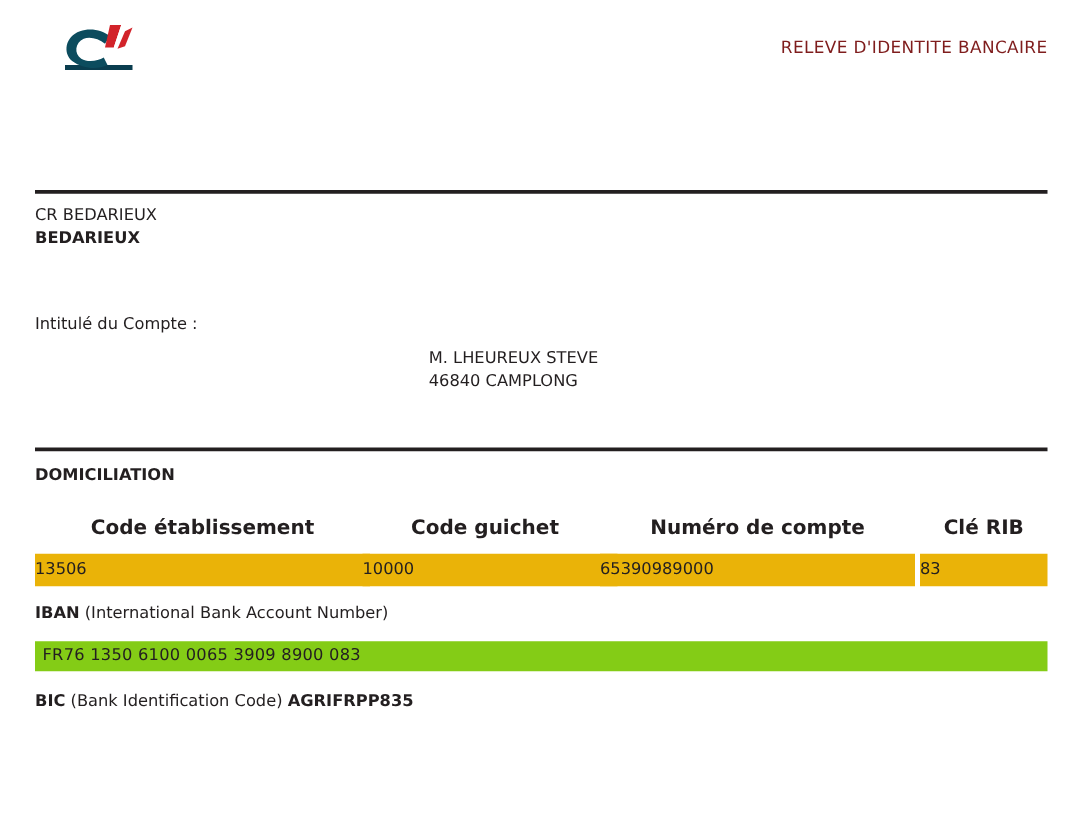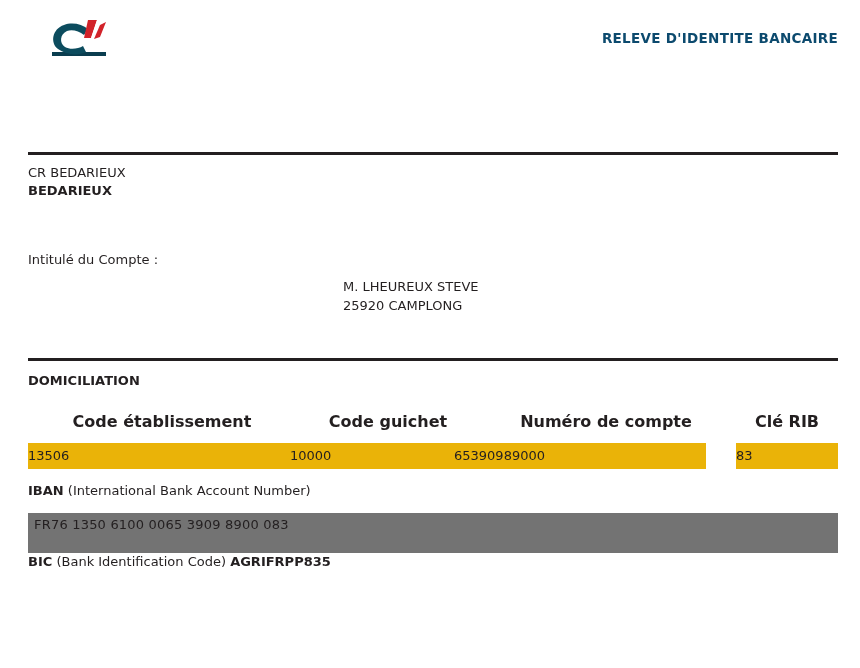--- a/index.html
+++ b/index.html
@@ -35,23 +35,23 @@
     left: 44px;
     top: 16px;
     width: 72px;
     height: 44px;
   }
   .doc-title {
     position: absolute;
     right: 22px;
     top: 30px;
     font-size: 13.5px;
-    font-weight: bold;
+    font-weight: normal;
     letter-spacing: 0.3px;
-    color: #0c4a6e;
+    color: #7f1d1d;
   }
 
   
   .rule {
     position: absolute;
     left: 28px;
     right: 22px;
     height: 3px;
     background: #231f20;
   }
@@ -123,39 +123,39 @@
   .cell {
     position: absolute;
     top: 0;
     height: 26px;
     line-height: 26px;
     background: #eab308;
     text-align: left;
   }
   .cell-0 { left: 0px;   width: 268px; }
   .cell-1 { left: 262px; width: 204px; }
-  .cell-2 { left: 426px; width: 252px; }
+  .cell-2 { left: 452px; width: 252px; }
   .cell-3 { left: 708px; width: 102px; }
 
   
   .iban-label {
     position: absolute;
     left: 28px;
     top: 483px;
     font-size: 13px;
   }
   .iban-label b { font-weight: bold; }
   .iban-value {
     position: absolute;
     left: 28px;
     top: 513px;
     width: 810px;
-    height: 40px;
+    height: 24px;
     line-height: 24px;
-    background: #737373;
+    background: #84cc16;
     font-size: 13px;
     padding-left: 6px;
     box-sizing: border-box;
     letter-spacing: 0.2px;
   }
 
   
   .bic-line {
     position: absolute;
     left: 28px;
@@ -188,21 +188,21 @@
 
   <div class="branch">
     <div class="b-name">CR BEDARIEUX</div>
     <div class="b-city">BEDARIEUX</div>
   </div>
 
   <div class="intitule-label">Intitulé du Compte :</div>
 
   <div class="holder">
     <div>M. LHEUREUX STEVE</div>
-    <div>25920 CAMPLONG</div>
+    <div>46840 CAMPLONG</div>
   </div>
 
   <div class="rule rule-mid"></div>
 
   <div class="domiciliation-title">DOMICILIATION</div>
 
   <div class="table-head">
     <div class="th th-0">Code établissement</div>
     <div class="th th-1">Code guichet</div>
     <div class="th th-2">Numéro de compte</div>

